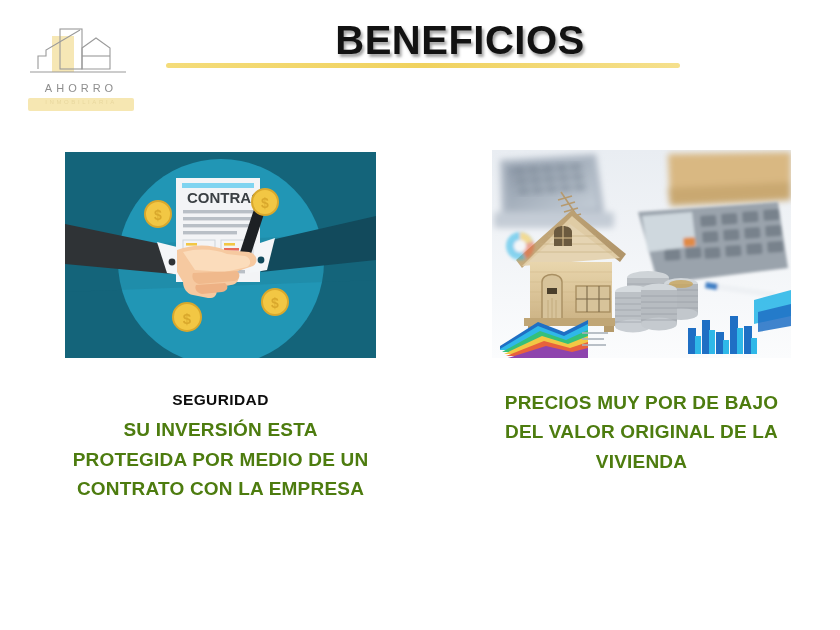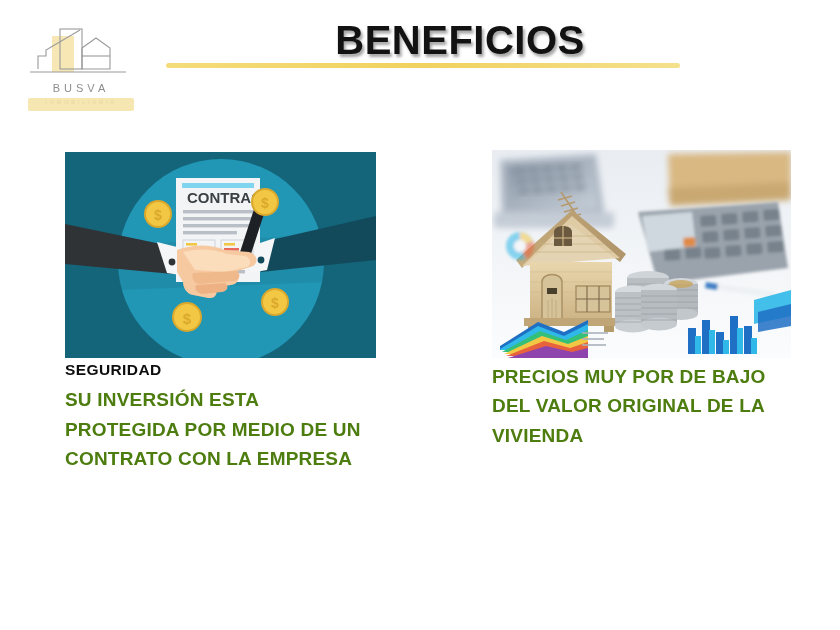--- a/index.html
+++ b/index.html
@@ -94,20 +94,22 @@
     width: 100%;
     height: 206px;
     position: relative;
     overflow: hidden;
     background: #ffffff;
   }
   .card-right .media { height: 208px; }
 
   .caption {
     width: 100%;
+    text-align: center;
+    margin-top: 30px;
   }
   .caption-title {
     font-size: 15.5px;
     font-weight: bold;
     letter-spacing: 0.4px;
     color: #0d0d0d;
     line-height: 1.5;
   }
   .caption-body {
     font-size: 19px;
@@ -128,21 +130,21 @@
   <div class="logo-mark">
     <svg viewBox="0 0 118 58" class="illus">
       <rect x="30" y="10" width="22" height="36" fill="#f4e3a8" opacity="0.85"></rect>
       <rect x="38" y="3" width="22" height="40" fill="none" stroke="#9a9a9a" stroke-width="1.1"></rect>
       <path d="M60 22 L74 12 L88 22 L88 43 L60 43 Z" fill="none" stroke="#9a9a9a" stroke-width="1.1"></path>
       <path d="M60 30 L88 30" stroke="#9a9a9a" stroke-width="1.1" fill="none"></path>
       <path d="M16 43 L16 30 L24 30 L24 24 L58 4" fill="none" stroke="#9a9a9a" stroke-width="1.1"></path>
       <line x1="8" y1="46" x2="104" y2="46" stroke="#9a9a9a" stroke-width="1.1"></line>
     </svg>
   </div>
-  <div class="logo-wordmark">BUSVA</div>
+  <div class="logo-wordmark">AHORRO</div>
   <div class="logo-sub-wrap">
     <div class="logo-sub">INMOBILIARIA</div>
   </div>
 </div>
 
 <div class="title">BENEFICIOS</div>
 <div class="title-rule"></div>
 
 <div class="card card-left">
   <div class="media">

